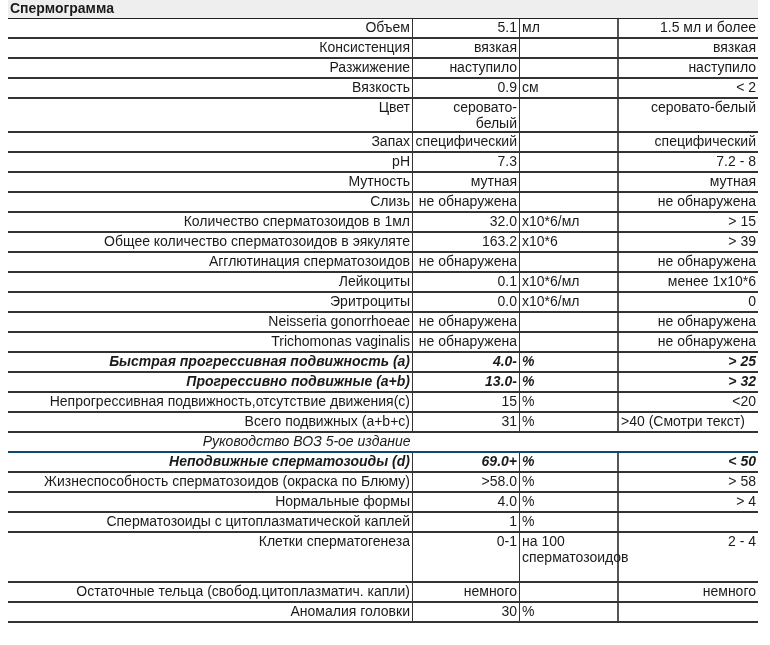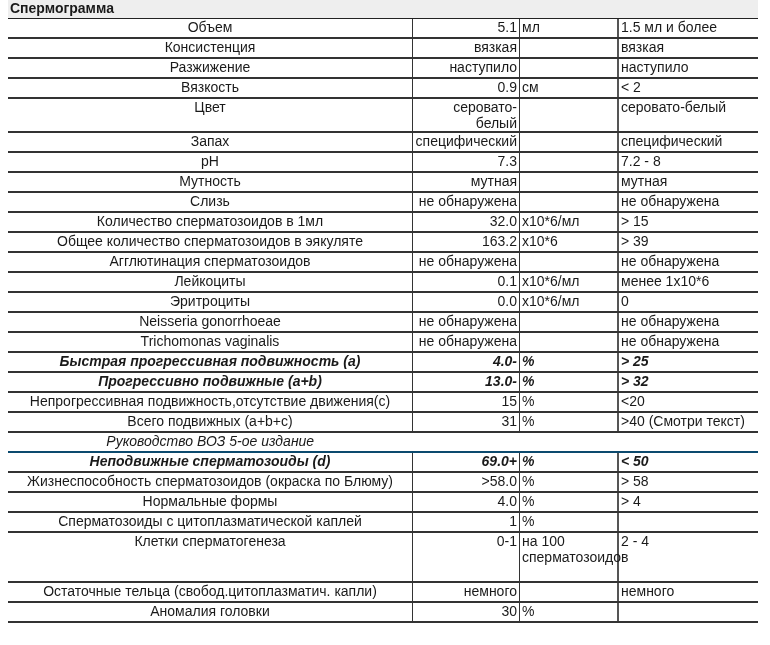--- a/index.html
+++ b/index.html
@@ -2,24 +2,24 @@
 <html><head>
   <meta charset="utf-8">
   <style>
     html, body { margin: 0; padding: 0; background: #ffffff; }
     body { width: 770px; height: 645px; overflow: hidden; font-family: "Liberation Sans", sans-serif; font-size: 14px; color: #1a1a1a; }
     .sheet { position: relative; width: 750px; margin-left: 8px; }
     .title-row { height: 18px; background: #eeeeee; border-bottom: 1px solid #222; display: flex; align-items: flex-start; }
     .title { font-weight: bold; padding-left: 2px; font-size: 14px; }
     table { border-collapse: collapse; width: 750px; table-layout: fixed; }
     td { padding: 0 2px; height: 18px; line-height: 17px; vertical-align: top; border-bottom: 2px solid #333; white-space: nowrap; }
-    td.c1 { width: 400px; text-align: center; }
+    td.c1 { width: 400px; text-align: right; }
     td.c2 { width: 102px; text-align: right; border-left: 1px solid #333; }
     td.c3 { width: 93px; text-align: left; border-left: 1px solid #333; }
-    td.c4 { text-align: left; border-left: 2px solid #555; }
+    td.c4 { text-align: right; border-left: 2px solid #555; }
     tr.bold td { font-weight: bold; font-style: italic; }
     tr.note td { border-bottom: 2px solid #0c4a6e; font-style: italic; }
     tr.note td.c2, tr.note td.c3, tr.note td.c4 { border-left: none; }
     .wrap { white-space: normal; line-height: 16px; }
     .cell-norm-left { text-align: left !important; }
   </style>
 </head>
 <body>
 
 <div class="sheet">

